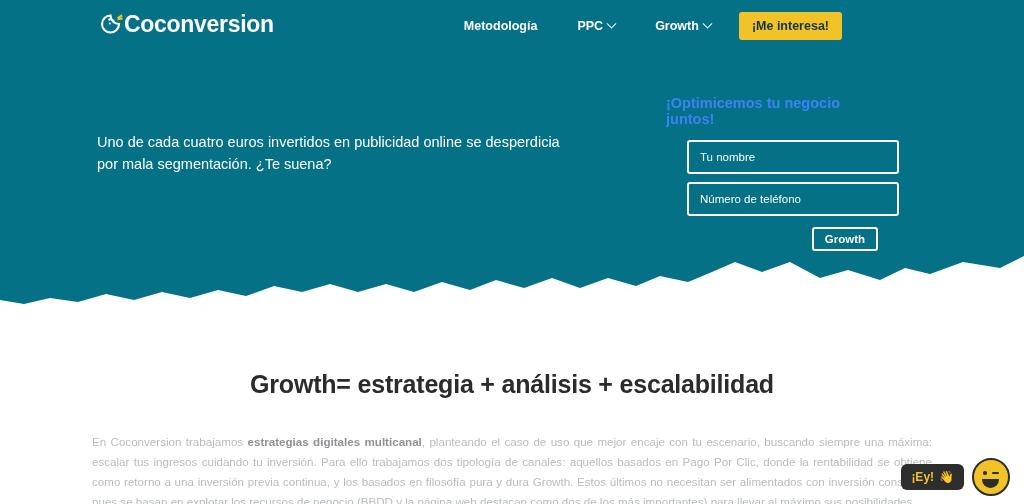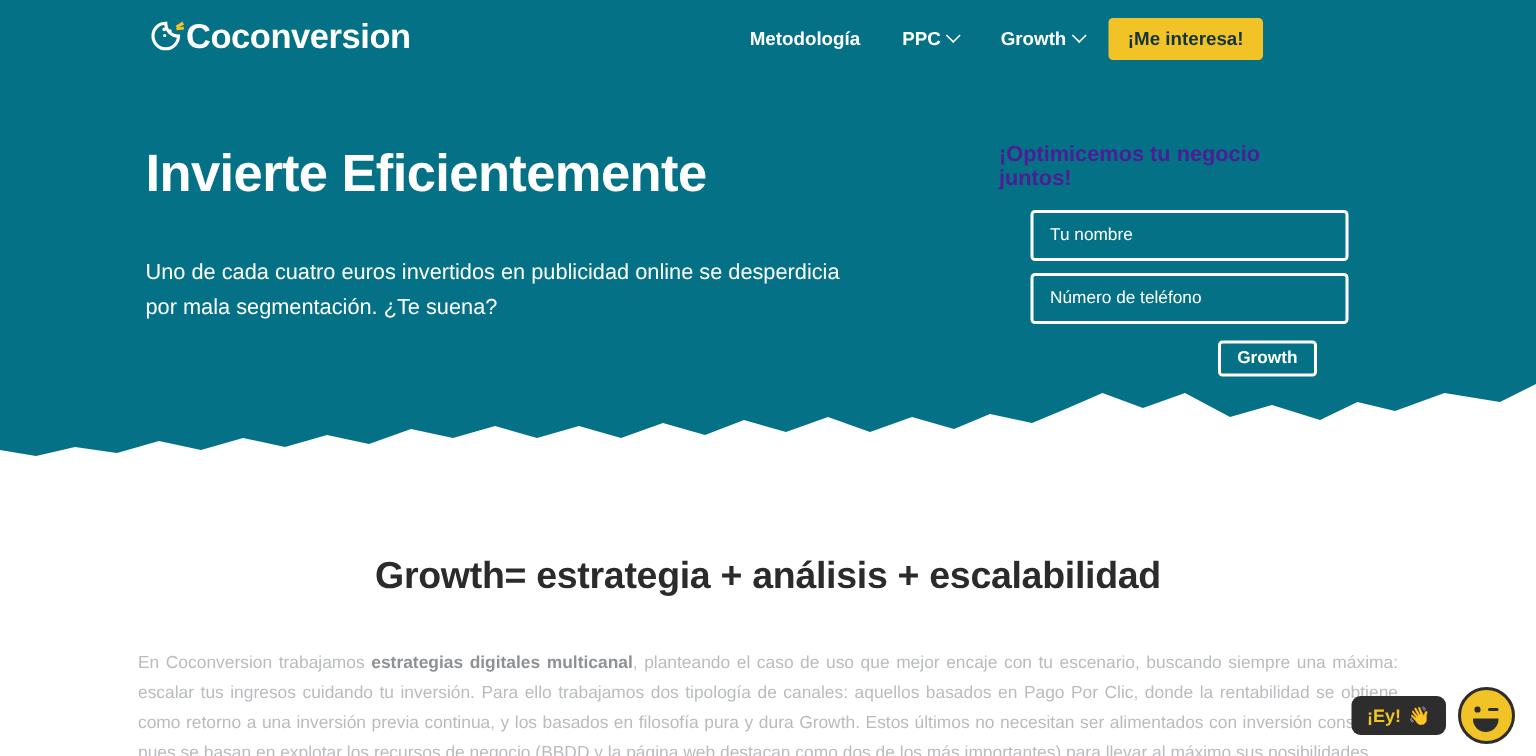--- a/index.html
+++ b/index.html
@@ -70,21 +70,21 @@
     line-height: 1;
     margin-left: -4px;
   }
 
   .nav-links {
     position: absolute;
     right: 94px;
     top: 12px;
     display: flex;
     align-items: center;
-    gap: 4px;
+    gap: 16px;
   }
   .nav-item {
     color: #ffffff;
     font-size: 12.5px;
     font-weight: bold;
     padding: 4px 12px;
     display: flex;
     align-items: center;
     gap: 5px;
     white-space: nowrap;
@@ -134,21 +134,21 @@
   }
 
   
   .hero-form {
     position: absolute;
     left: 666px;
     top: 95px;
     width: 212px;
   }
   .form-title {
-    color: #4c1d95;
+    color: #3b82f6;
     font-size: 14.5px;
     font-weight: bold;
     margin-bottom: 13px;
   }
   .field {
     width: 212px;
     height: 34px;
     background: transparent;
     border: 2px solid #ffffff;
     border-radius: 3px;
@@ -299,21 +299,20 @@
         </div>
         <div class="nav-item">
           <span>Growth</span>
           <i class="chev"></i>
         </div>
         <button class="cta-btn">¡Me interesa!</button>
       </div>
     </div>
 
     <div class="hero-left">
-      <h1 class="hero-title">Invierte Eficientemente</h1>
       <p class="hero-sub">Uno de cada cuatro euros invertidos en publicidad online se desperdicia por mala segmentación. ¿Te suena?</p>
     </div>
 
     <div class="hero-form">
       <div class="form-title">¡Optimicemos tu negocio juntos!</div>
       <input class="field" type="text" placeholder="Tu nombre" style="">
       <input class="field" type="text" placeholder="Número de teléfono" style="">
       <div class="submit-row">
         <button class="submit-btn">Growth</button>
       </div>

